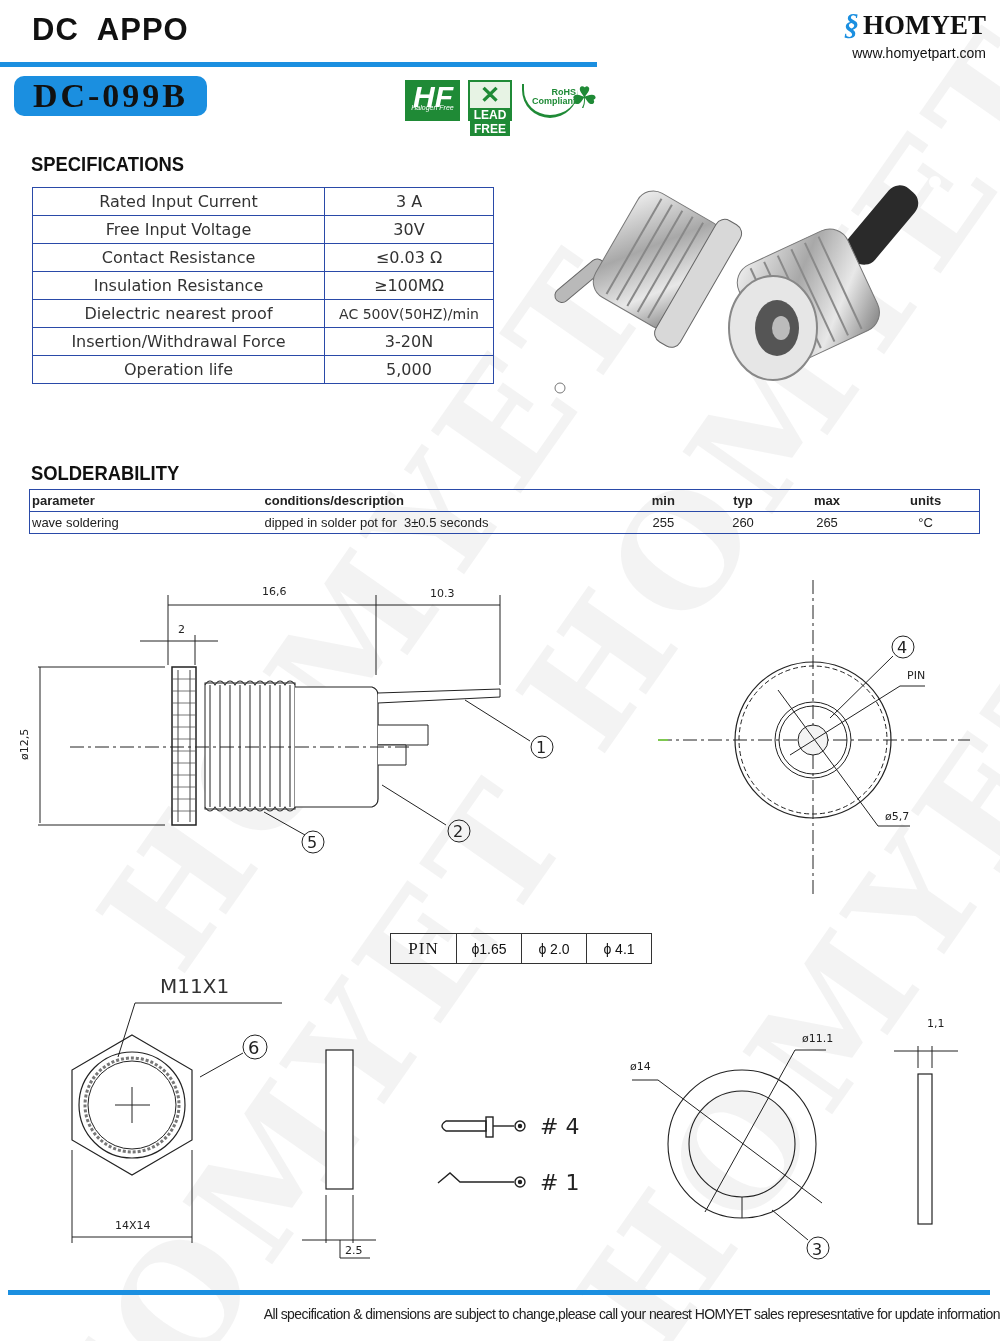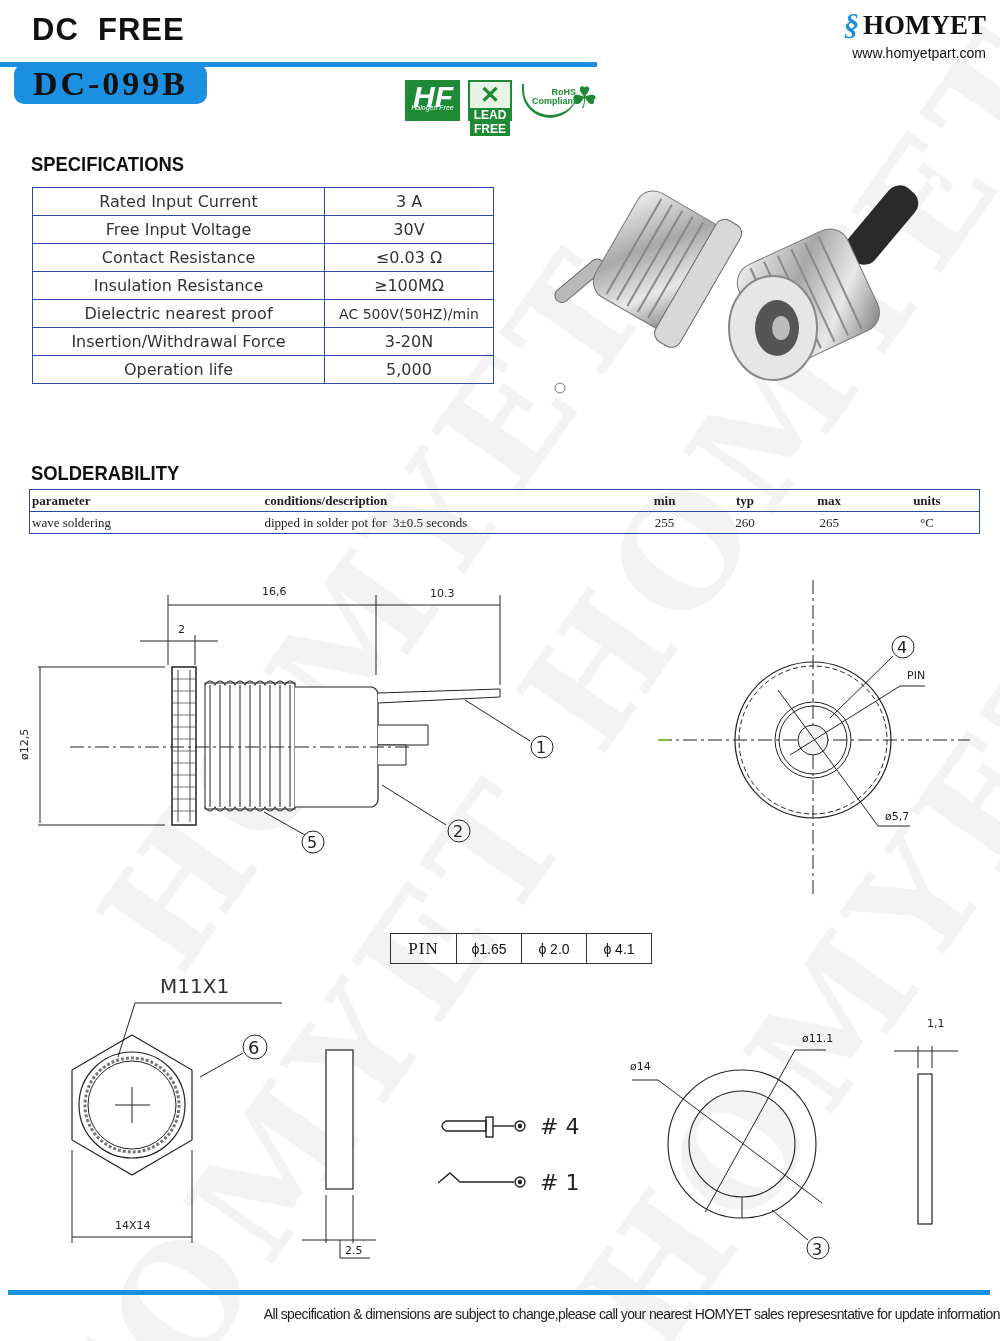--- a/index.html
+++ b/index.html
@@ -5,58 +5,58 @@
   * { box-sizing: border-box; margin: 0; padding: 0; }
   body { width: 1000px; height: 1341px; background: #ffffff; position: relative; overflow: hidden; font-family: "Liberation Sans", sans-serif; color: #111; }
   .abs { position: absolute; }
   .watermark { position: absolute; font-family: "DejaVu Serif", serif; font-weight: bold; color: rgba(160,160,160,0.13); font-size: 150px; letter-spacing: 10px; transform: rotate(-55deg); white-space: nowrap; pointer-events: none; }
   .title { left: 32px; top: 12px; font-size: 31px; font-weight: bold; letter-spacing: 1px; }
   .top-rule { left: 0; top: 62px; width: 597px; height: 5px; background: #1b8fe0; }
   .logo { right: 14px; top: 8px; text-align: right; }
   .logo .brand { font-family: "Liberation Serif", serif; font-weight: bold; font-size: 27px; display: inline-flex; align-items: center; gap: 4px; color:#111; }
   .logo .brand .mark { color:#1b8fe0; font-size: 30px; font-style: italic; }
   .logo .url { font-size: 14px; margin-top: 3px; }
-  .model { left: 14px; top: 64px; width: 193px; height: 40px; background: #1b8fe0; border-radius: 10px; font-family: "Liberation Serif", serif; font-weight: bold; font-size: 34px; color: #111; text-align: center; line-height: 40px; letter-spacing: 3px; }
+  .model { left: 14px; top: 76px; width: 193px; height: 40px; background: #1b8fe0; border-radius: 10px; font-family: "Liberation Serif", serif; font-weight: bold; font-size: 34px; color: #111; text-align: center; line-height: 40px; letter-spacing: 3px; }
   .badges { left: 405px; top: 80px; display: flex; gap: 8px; align-items: center; }
   .badge-hf { width: 55px; height: 41px; background: #1f8a36; color:#fff; font-size: 7px; font-style: italic; display:flex; flex-direction:column; align-items:center; justify-content:flex-end; padding-bottom:10px; position:relative; }
   .badge-hf .big { position:absolute; top:0; left:8px; font-size: 30px; font-weight:bold; font-style: italic; line-height: 34px; }
   .badge-pb { width: 44px; height: 41px; background: #e7f3e4; border: 2px solid #1f8a36; display:flex; flex-direction:column; align-items:center; justify-content:space-between; }
   .badge-pb .x { color:#1f8a36; font-size: 24px; line-height: 26px; font-weight:bold; }
   .badge-pb .lbl { background:#1f8a36; color:#fff; font-size:12px; width:100%; text-align:center; font-weight:bold; }
   .badge-rohs { width: 78px; height: 41px; position:relative; color:#1f8a36; }
   .badge-rohs .arc { position:absolute; left:2px; top:4px; width:56px; height:34px; border-bottom: 3px solid #1f8a36; border-left: 2px solid #1f8a36; border-radius: 0 0 30px 30px; }
   .badge-rohs .txt { position:absolute; left:12px; top:8px; font-size:9px; font-weight:bold; line-height:9px; text-align:right; }
   .badge-rohs .clover { position:absolute; right:0; top:2px; font-size:30px; line-height:32px; }
   .section-h { font-size: 20px; font-weight: bold; letter-spacing: 0; transform: scaleX(0.92); transform-origin: left; }
   table { border-collapse: collapse; }
   .spec { left: 32px; top: 187px; width: 462px; }
   .spec td { border: 1.5px solid #2a4aa8; height: 28px; font-family: "DejaVu Sans", sans-serif; font-size: 16px; color:#333; text-align: center; padding: 0; }
   .spec td.k { width: 292px; }
   .sold { left: 29px; top: 489px; width: 951px; }
   .sold-table { width: 100%; border: 1.5px solid #2a4aa8; }
-  .sold-table td { font-family: Liberation Serif, serif; font-size: 13px; color: #222; padding: 2px 2px; height: 22px; }
+  .sold-table td { font-family: Liberation Sans, sans-serif; font-size: 13px; color: #222; padding: 2px 2px; height: 22px; }
   .sold-table thead td { font-weight: bold; }
   .sold-table td.c { text-align: center; }
   svg { position: absolute; overflow: visible; }
   .pin-table { left: 390px; top: 933px; }
   .pin-table td { border: 1.5px solid #333; height: 30px; width: 65px; font-size: 14px; text-align: center; }
   .pin-table td.h { font-family: "Liberation Serif", serif; width: 66px; font-size: 17px; letter-spacing: 1px; }
   .bottom-rule { left: 8px; top: 1290px; width: 982px; height: 5px; background: #1b8fe0; }
   .footer { left: 0; top: 1306px; width: 1000px; text-align: right; font-size: 14px; letter-spacing: -0.6px; color: #222; }
   .dim { font-family: "DejaVu Sans", sans-serif; font-size: 11px; fill: #222; }
 </style>
 </head>
 <body>
 
 <div class="watermark" style="left:-40px; top:520px;">HOMYET</div>
 <div class="watermark" style="left:380px; top:300px;">HOMYET</div>
 <div class="watermark" style="left:440px; top:900px;">HOMYET</div>
 <div class="watermark" style="left:-120px; top:1050px;">HOMYET</div>
 
-<div class="abs title" style="white-space:pre;">DC  FREE</div>
+<div class="abs title" style="white-space:pre;">DC  APPO</div>
 <div class="abs top-rule"></div>
 
 <div class="abs logo">
   <div class="brand">
     <span class="mark">§</span>
     <span>HOMYET</span>
   </div>
   <div class="url">www.homyetpart.com</div>
 </div>
 

